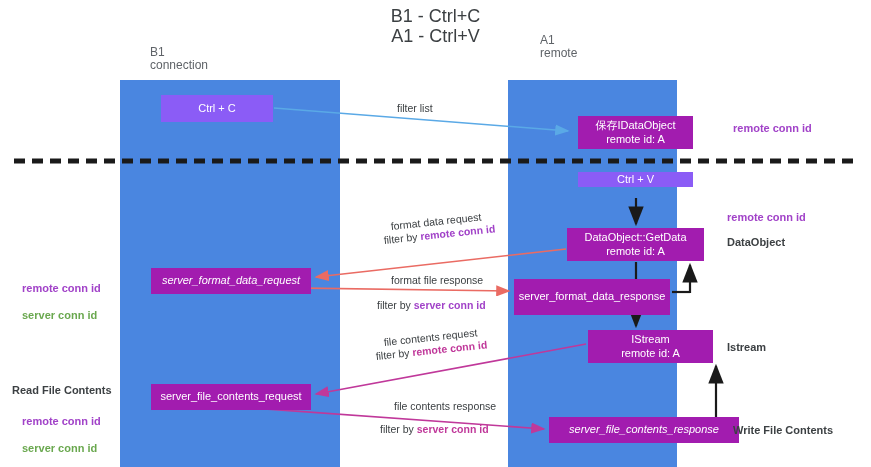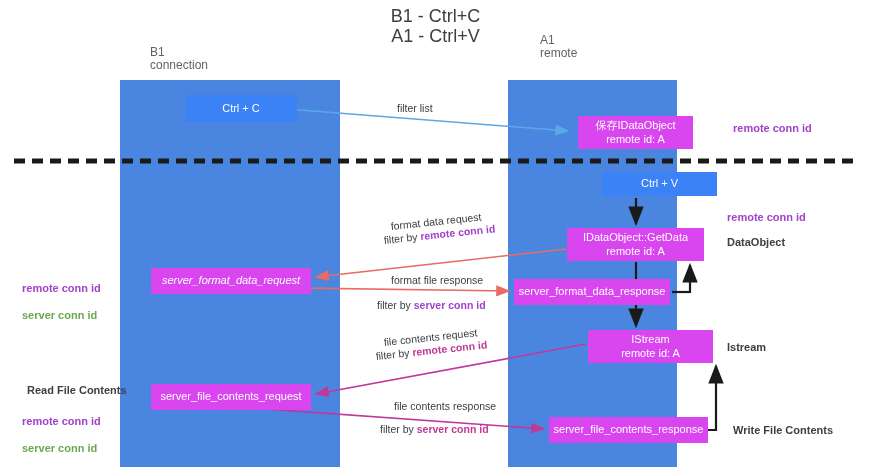--- a/index.html
+++ b/index.html
@@ -37,50 +37,50 @@
   
   .box{
     position:absolute;
     display:flex;align-items:center;justify-content:center;
     text-align:center;color:#ffffff;
     font-size:11px;line-height:13.5px;
     white-space:pre-line;
     box-sizing:border-box;
     padding:2px 4px;
   }
-  .green{background:#3b82f6;margin-left:24px;}
-  .orange{background:#d946ef;}
+  .green{background:#8b5cf6;}
+  .orange{background:#a21caf;}
 
   #box-ctrlc{left:161px;top:95px;width:112px;height:27px;}
   #box-idataobject{left:578px;top:116px;width:115px;height:33px;}
-  #box-ctrlv{left:578px;top:172px;width:115px;height:24px;}
+  #box-ctrlv{left:578px;top:172px;width:115px;height:15px;}
   #box-getdata{left:567px;top:228px;width:137px;height:33px;}
   #box-sfdreq{left:151px;top:268px;width:160px;height:26px;font-style:italic;}
-  #box-sfdresp{left:514px;top:279px;width:156px;height:26px;}
+  #box-sfdresp{left:514px;top:279px;width:156px;height:36px;}
   #box-istream{left:588px;top:330px;width:125px;height:33px;}
   #box-sfcreq{left:151px;top:384px;width:160px;height:26px;}
-  #box-sfcresp{left:549px;top:417px;width:159px;height:26px;}
+  #box-sfcresp{left:549px;top:417px;width:190px;height:26px;font-style:italic;}
 
   
   .side{
     position:absolute;font-size:11px;line-height:13.5px;
     white-space:pre-line;
   }
   .purple{color:#a142c8;font-weight:bold;}
   .greenlbl{color:#6aa84f;font-weight:bold;}
   .plain{color:#3c4043;font-weight:bold;}
 
   #lbl-r1{left:733px;top:122px;}
   #lbl-r2{left:727px;top:211px;}
   #lbl-r3{left:727px;top:236px;}
   #lbl-r4{left:727px;top:341px;}
   #lbl-r5{left:733px;top:424px;}
 
   #lbl-l1{left:22px;top:268px;}
-  #lbl-l2{left:27px;top:384px;}
+  #lbl-l2{left:12px;top:384px;}
   #lbl-l3{left:22px;top:401px;}
 
   
   .edge-lbl{
     position:absolute;font-size:10.5px;line-height:14px;
     color:#3c4043;white-space:nowrap;
   }
   .edge-lbl .hl{color:#c0389a;font-weight:bold;}
   .edge-lbl .hl2{color:#a142c8;font-weight:bold;}
 
@@ -147,21 +147,21 @@
 
     <line x1="155" y1="401" x2="544" y2="429" stroke="#c0389a" stroke-width="1.6" marker-end="url(#ar-mag)"></line>
 
     <path d="M708,430 L716,430 L716,366" stroke="#1a1a1a" stroke-width="2.2" fill="none" marker-end="url(#ar-blk)"></path>
   </svg>
 
   <div class="box green" id="box-ctrlc">Ctrl + C</div>
   <div class="box orange" id="box-idataobject">保存IDataObject
 remote id: A</div>
   <div class="box green" id="box-ctrlv">Ctrl + V</div>
-  <div class="box orange" id="box-getdata">IDataObject::GetData
+  <div class="box orange" id="box-getdata">DataObject::GetData
 remote id: A</div>
   <div class="box orange" id="box-sfdreq">server_format_data_request</div>
   <div class="box orange" id="box-sfdresp">server_format_data_response</div>
   <div class="box orange" id="box-istream">IStream
 remote id: A</div>
   <div class="box orange" id="box-sfcreq">server_file_contents_request</div>
   <div class="box orange" id="box-sfcresp">server_file_contents_response</div>
 
   <div class="side purple" id="lbl-r1">remote conn id</div>
   <div class="side purple" id="lbl-r2">remote conn id</div>

